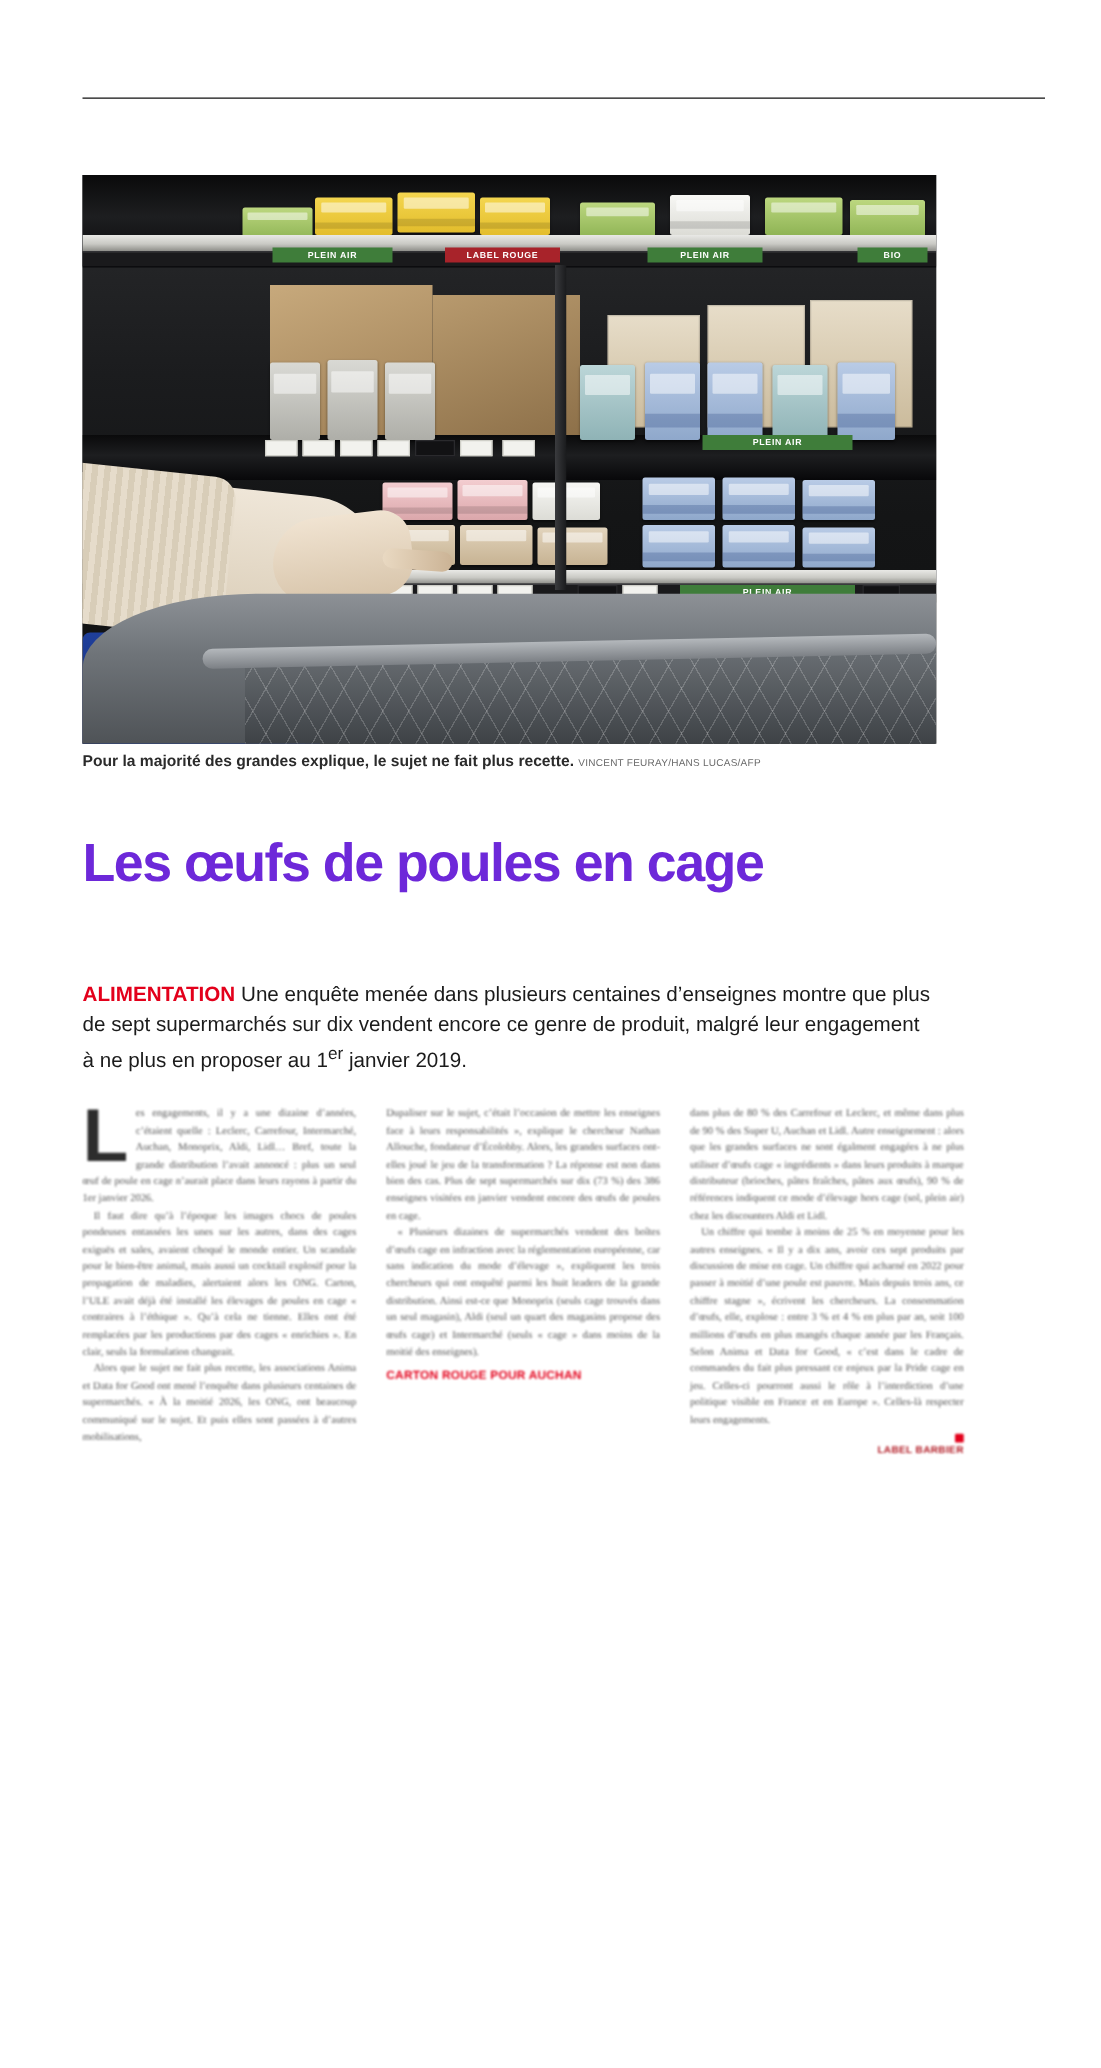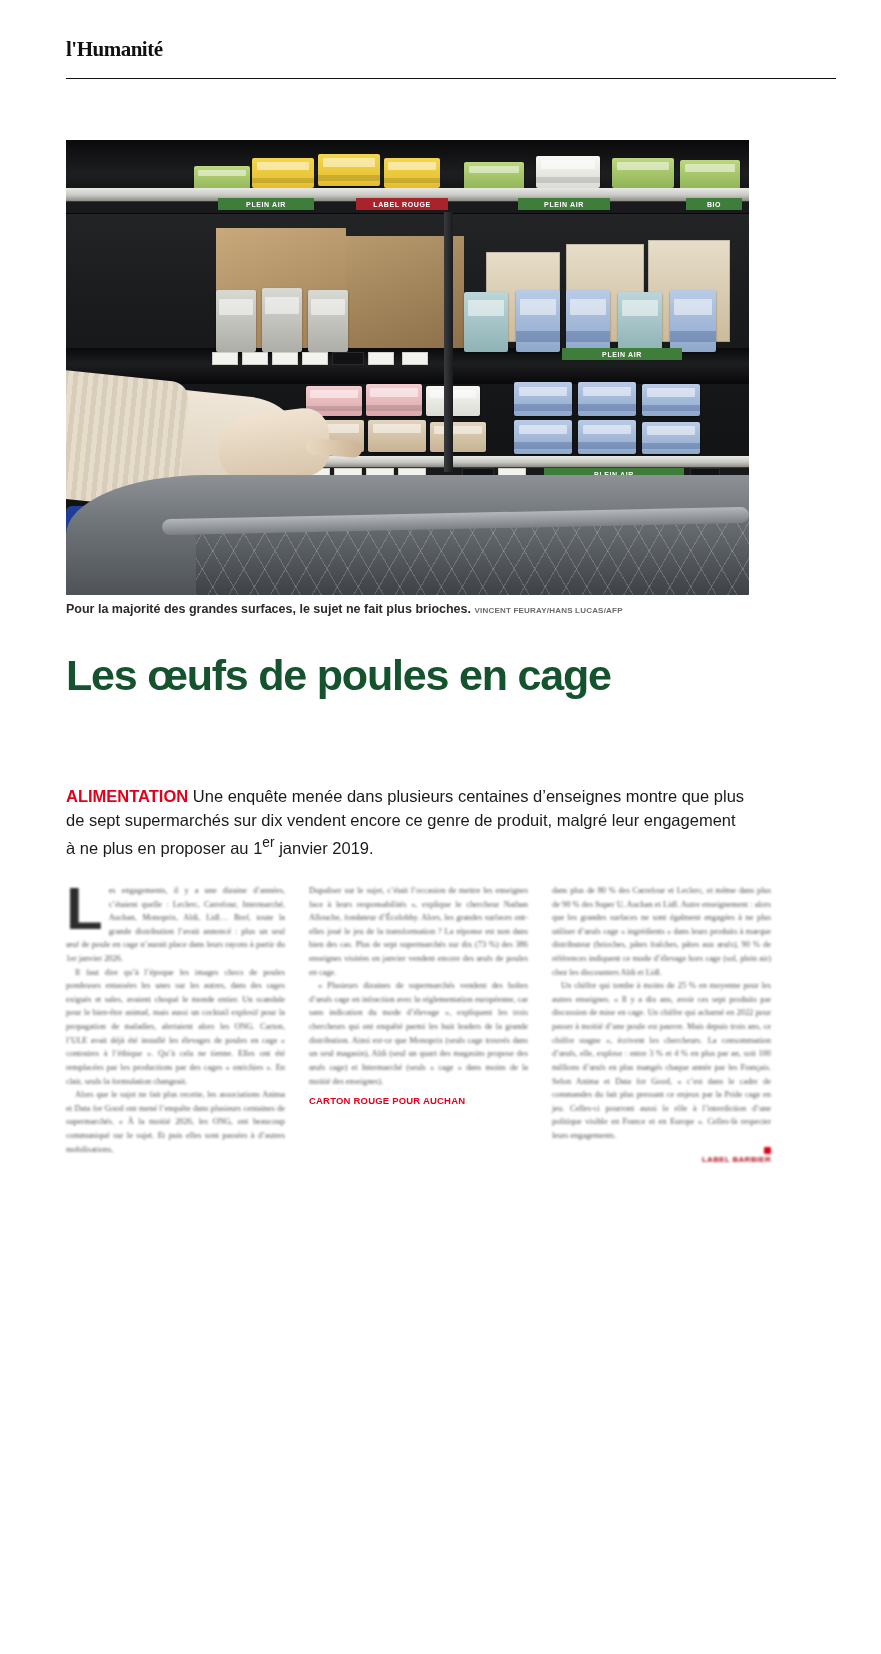--- a/index.html
+++ b/index.html
@@ -248,37 +248,37 @@
     position: absolute;
     left: 66px;
     top: 602px;
     width: 700px;
     font-size: 12.5px;
     font-weight: bold;
     color: #2b2b2b;
   }
   .caption .credit {
     font-size: 8px;
-    font-weight: bold;
+    font-weight: normal;
     letter-spacing: 0.2px;
     color: #6a6a6a;
   }
 
   
   .headline {
     position: absolute;
     left: 66px;
-    top: 624px;
+    top: 640px;
     width: 700px;
     font-family: "Liberation Sans", sans-serif;
     font-weight: bold;
     font-size: 43px;
     line-height: 1.06;
     letter-spacing: -1.2px;
-    color: #14532d;
+    color: #6d28d9;
   }
 
   
   .standfirst {
     position: absolute;
     left: 66px;
     top: 785px;
     width: 680px;
     font-size: 16.5px;
     line-height: 1.45;
@@ -351,21 +351,20 @@
     vertical-align: -1px;
     margin-left: 3px;
   }
 </style>
 </head>
 <body>
 
 <div class="page">
 
   <div class="masthead">
-    <div class="masthead-logo">l'Humanité</div>
   </div>
   <div class="masthead-rule"></div>
 
   <div class="photo-wrap">
     <div class="photo">
       <div class="ph-bg"></div>
 
       <div class="shelf-band" style="top:0; height:74px;"></div>
       <div class="eggbox eb-yellow" style="left:186px; top:18px; width:62px; height:30px;">
           <div class="lid"></div>
@@ -513,21 +512,21 @@
       <div class="basket">
           <div class="basket-inner"></div>
         </div>
       <div class="cart-bar"></div>
       <div class="cart-mesh"></div>
       <div class="cart-rail"></div>
     </div>
   </div>
 
   <div class="caption">
-    <span>Pour la majorité des grandes surfaces, le sujet ne fait plus brioches.</span>
+    <span>Pour la majorité des grandes explique, le sujet ne fait plus recette.</span>
     <span class="credit">VINCENT FEURAY/HANS LUCAS/AFP</span>
   </div>
 
   <h1 class="headline">
     <span>Les œufs de poules en cage</span><br>
   </h1>
 
   <div class="standfirst">
     <span class="rubric">ALIMENTATION</span><span> Une enquête menée dans plusieurs centaines d’enseignes montre que plus de sept supermarchés sur dix vendent encore ce genre de produit, malgré leur engagement à ne plus en proposer au 1</span><sup>er</sup><span> janvier 2019.</span>
   </div>

